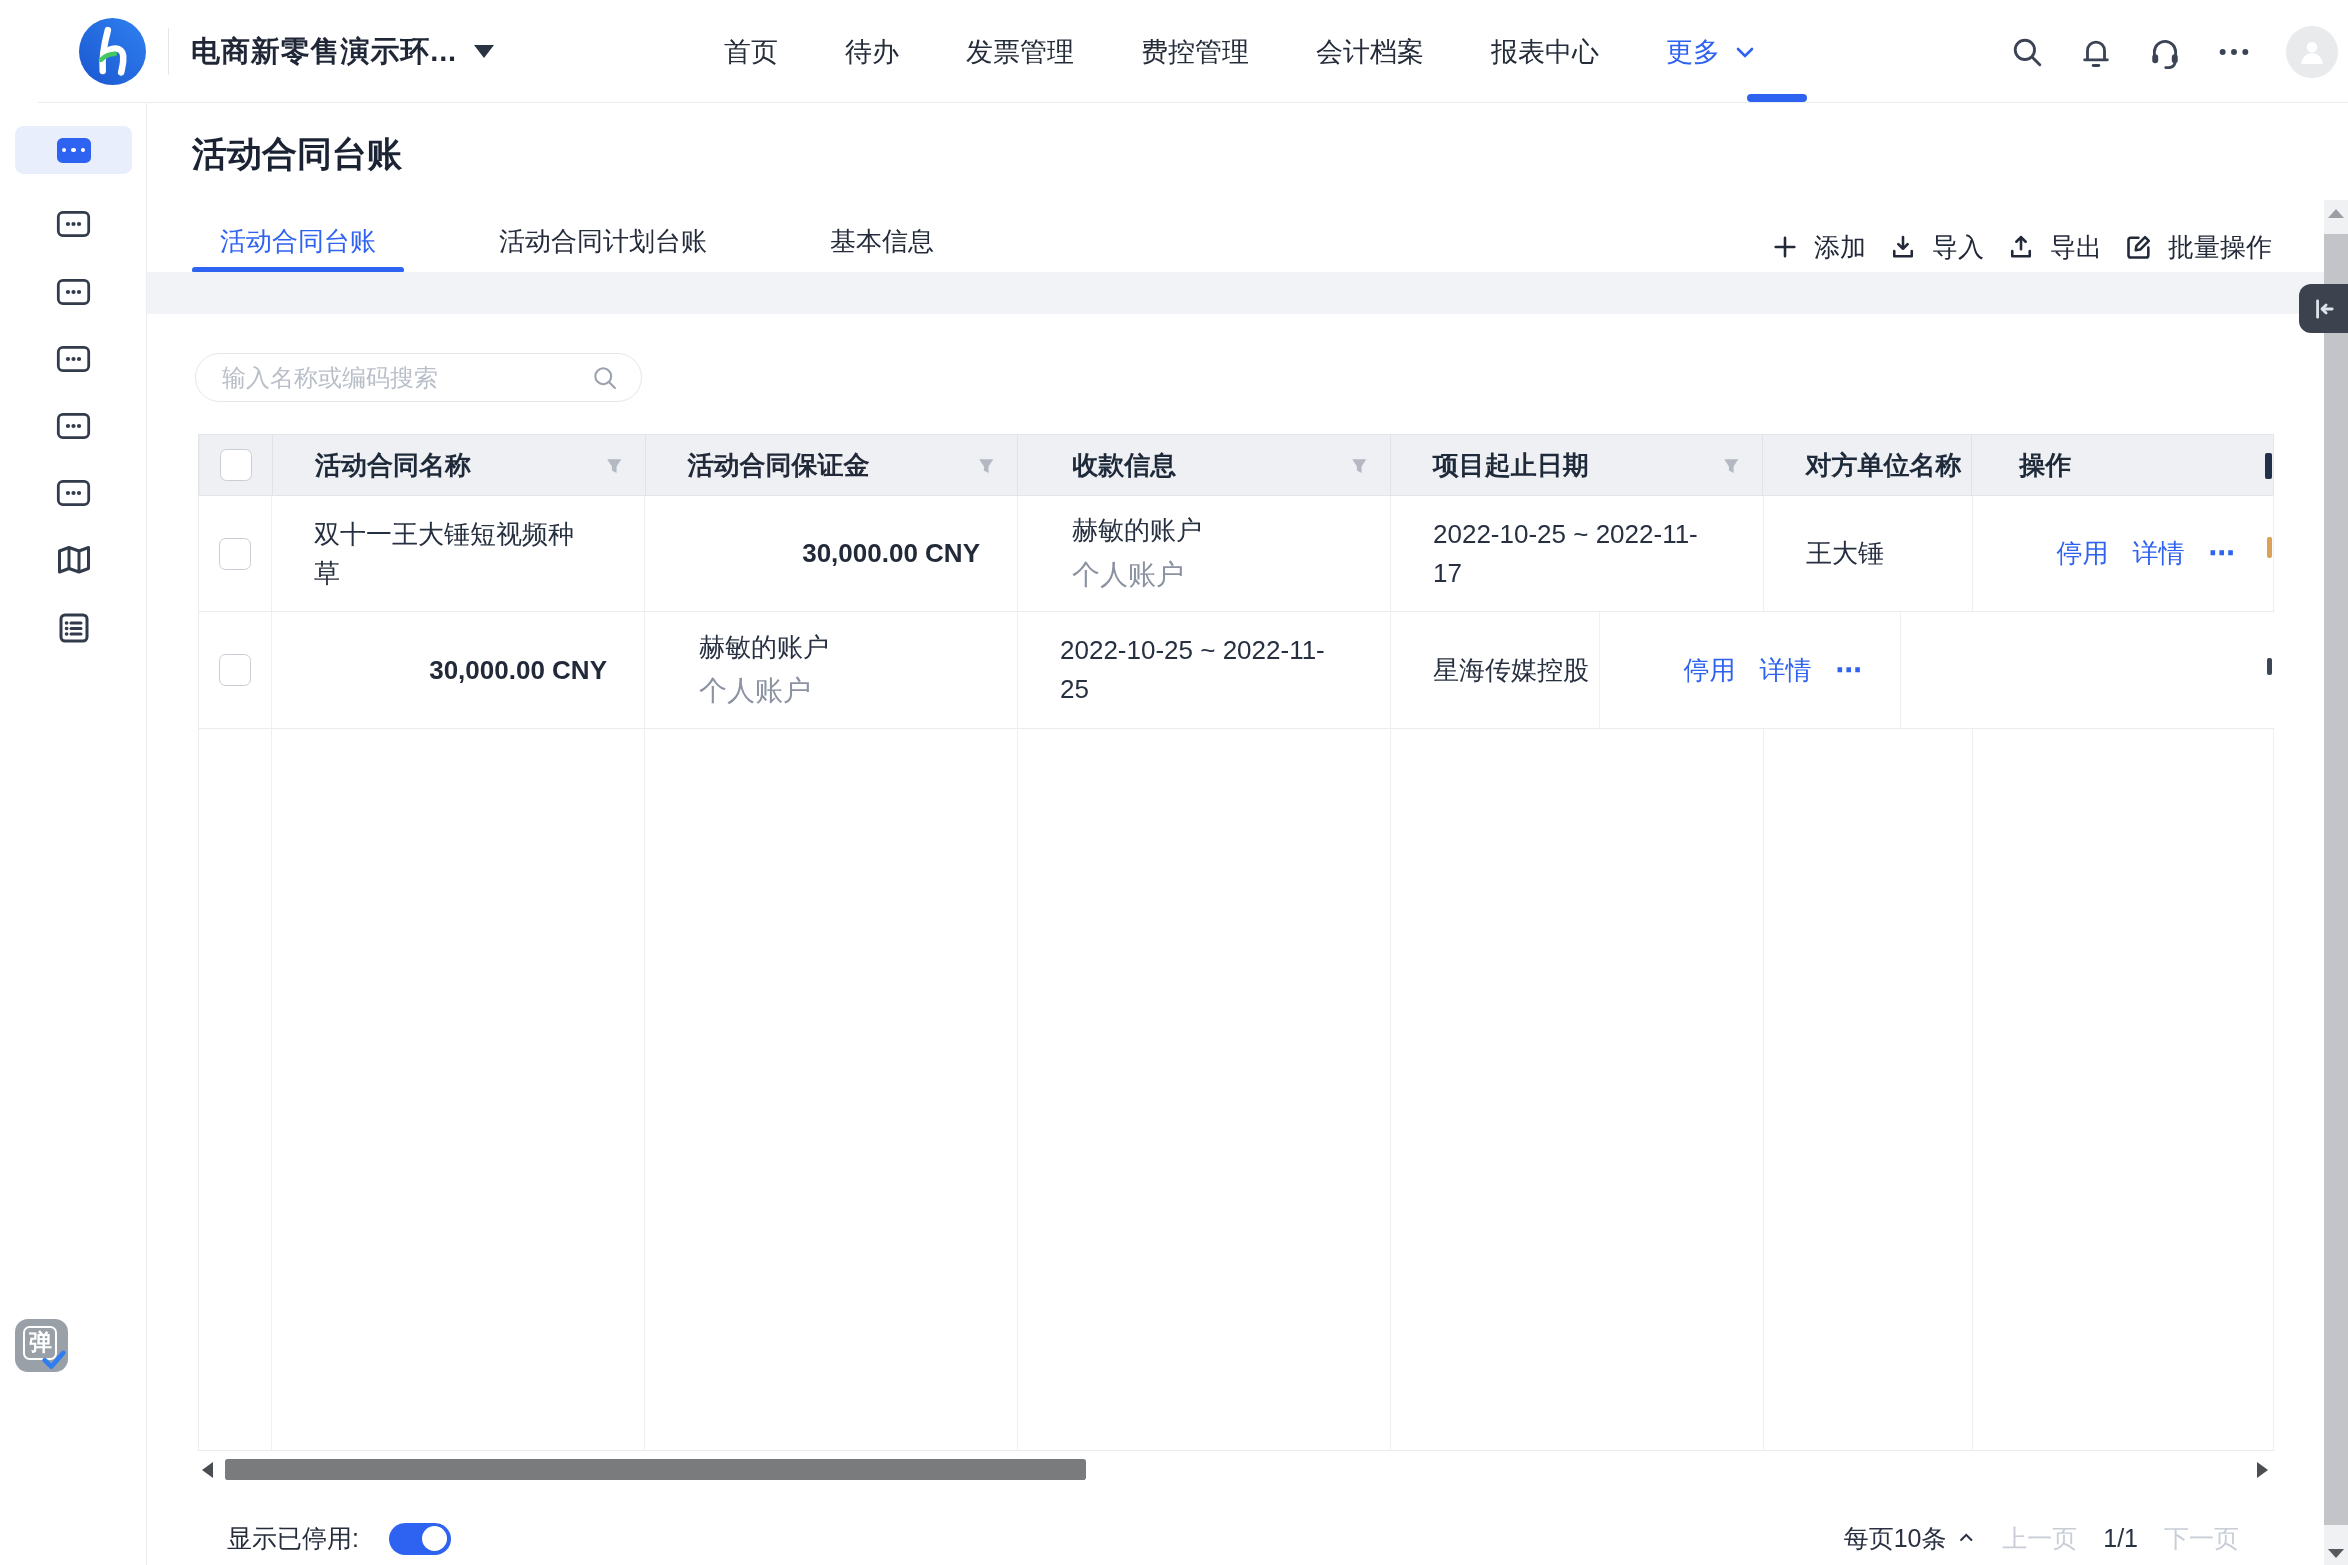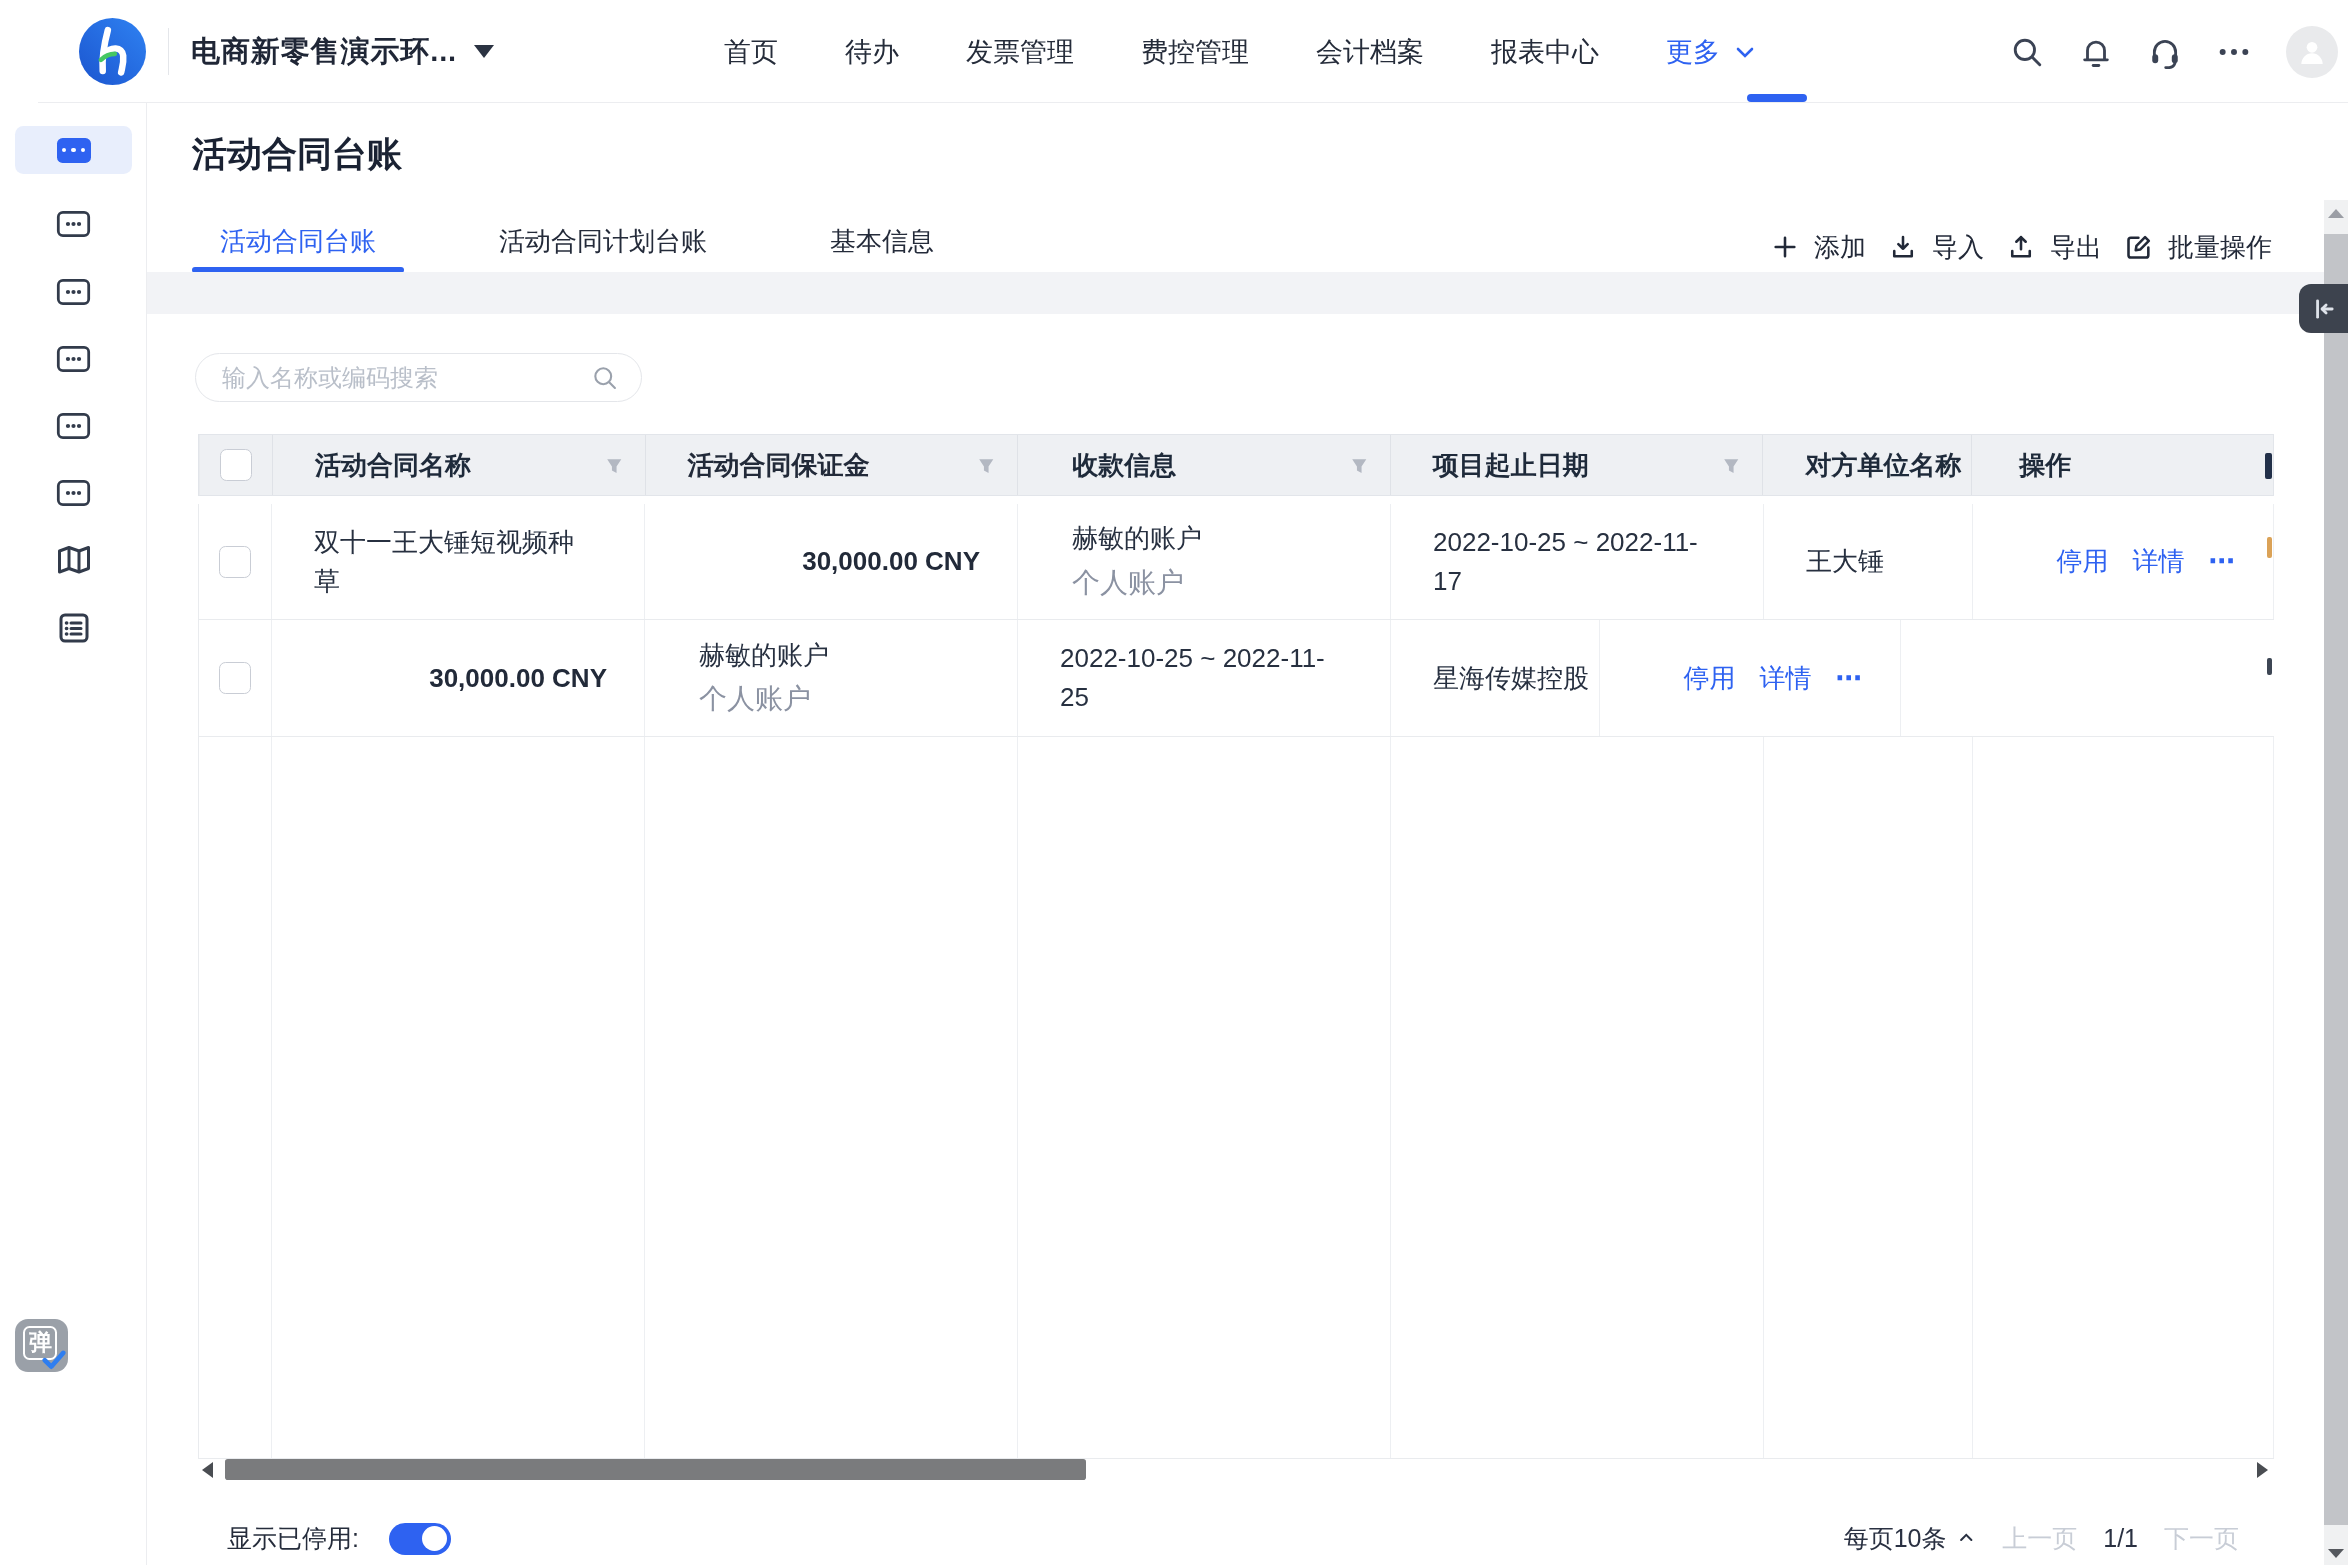--- a/index.html
+++ b/index.html
@@ -325,21 +325,21 @@
         </svg>
     </div>
     <div class="th c-cp">
       <span>对方单位名称</span>
     </div>
     <div class="th c-op" style="flex-direction:row; align-items:center;">
       <span>操作</span>
     </div>
   </div>
 
-  <div class="trow" style="height:116px;margin-top:8px;">
+  <div class="trow" style="height:116px;">
     <div class="c-check">
         <span class="checkbox"></span>
       </div>
     <div class="td c-name">
         <span class="lines">双十一王大锤短视频种
 草</span>
       </div>
     <div class="td c-dep">
         <span>30,000.00 CNY</span>
       </div>

